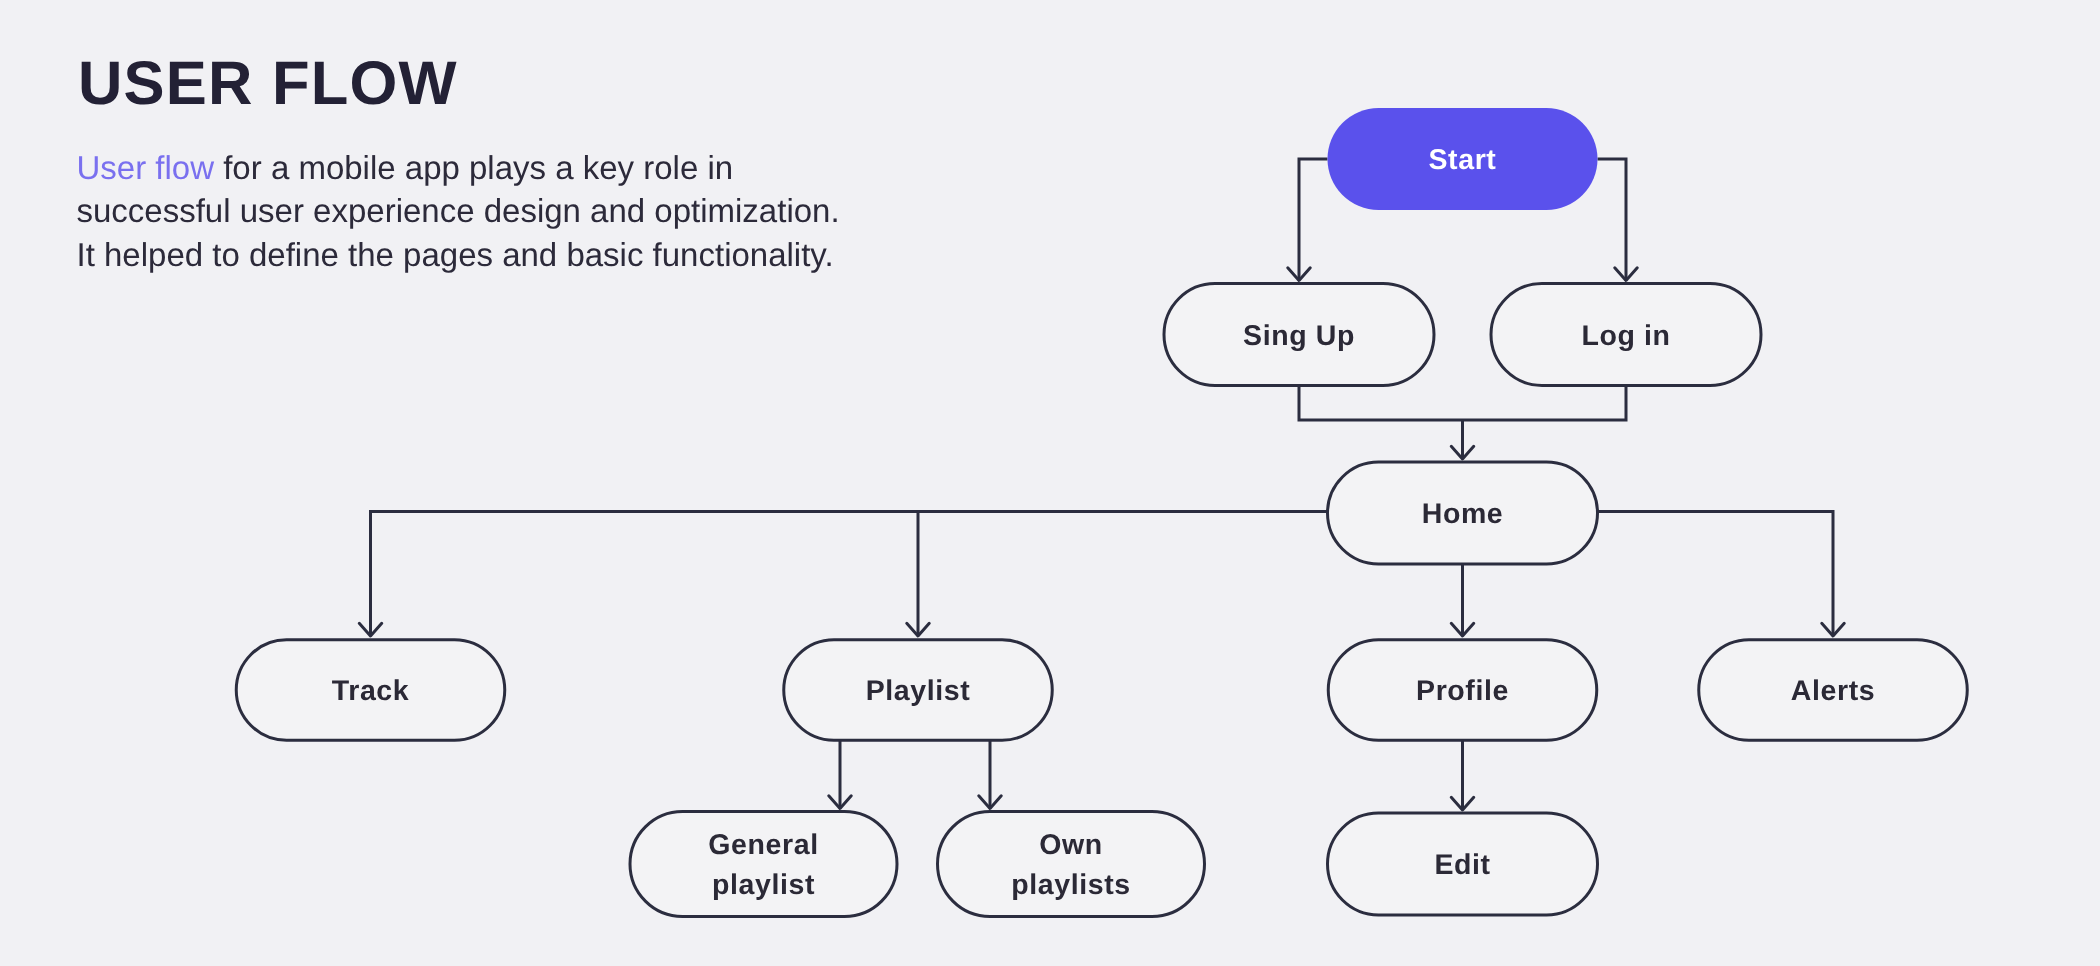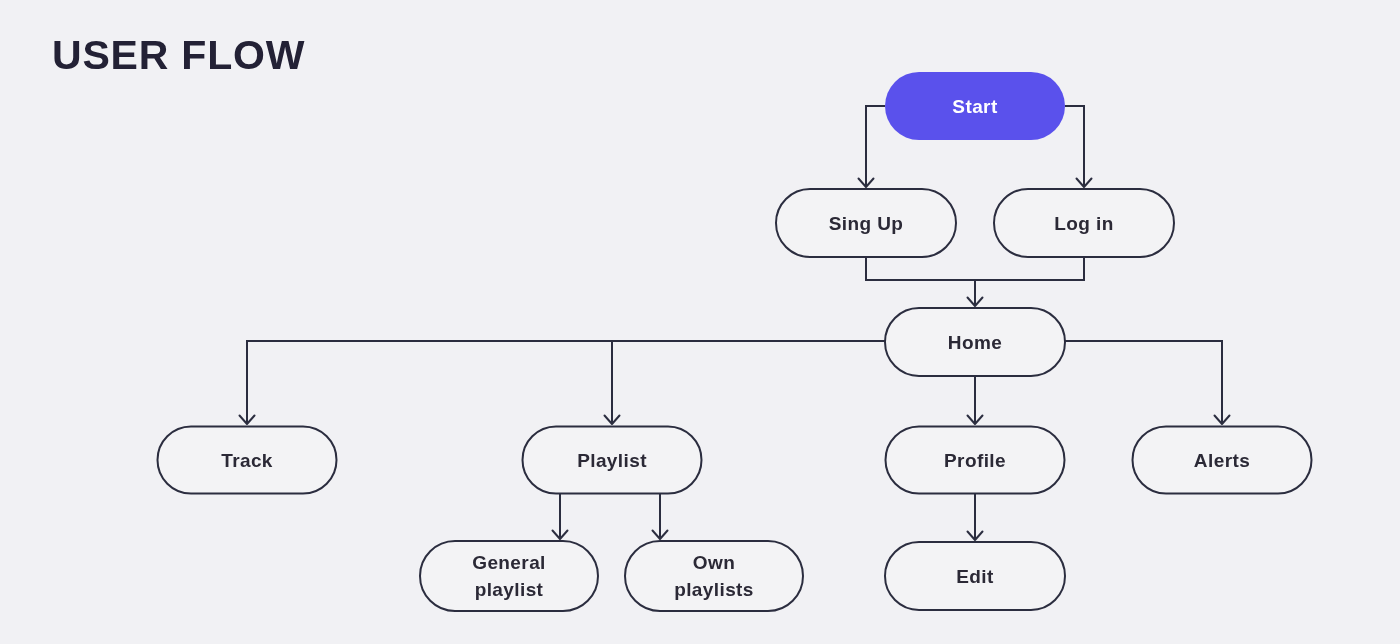--- a/index.html
+++ b/index.html
@@ -40,20 +40,25 @@
     letter-spacing: 0.4px;
   }
 </style>
 </head>
 <body style="background: rgb(241, 241, 244);">
 
 <div class="stage">
 
   <div class="page-title" style="color: rgb(35, 33, 53);">USER FLOW</div>
 
+  <div class="page-desc" style="color: rgb(44, 42, 58);">
+    <span class="desc-line"><span class="accent-text" style="color: rgb(122, 112, 239);">User flow</span><span> for a mobile app plays a key role in</span></span>
+    <span class="desc-line">successful user experience design and optimization.</span>
+    <span class="desc-line">It helped to define the pages and basic functionality.</span>
+  </div>
 
   <svg class="flow-svg" viewBox="0 0 1400 644" xmlns="http://www.w3.org/2000/svg">
       <polyline points="885,106 866,106 866,187" fill="none" stroke="#2b2d3f" stroke-width="2"></polyline>
       <path d="M 858.5 178.5 L 866 187 L 873.5 178.5" fill="none" stroke="#2b2d3f" stroke-width="2" stroke-linecap="round" stroke-linejoin="round"></path>
       <polyline points="1065,106 1084,106 1084,187" fill="none" stroke="#2b2d3f" stroke-width="2"></polyline>
       <path d="M 1076.5 178.5 L 1084 187 L 1091.5 178.5" fill="none" stroke="#2b2d3f" stroke-width="2" stroke-linecap="round" stroke-linejoin="round"></path>
       <polyline points="866,257 866,280 1084,280 1084,257" fill="none" stroke="#2b2d3f" stroke-width="2"></polyline>
       <polyline points="975,280 975,306" fill="none" stroke="#2b2d3f" stroke-width="2"></polyline>
       <path d="M 967.5 297.5 L 975 306 L 982.5 297.5" fill="none" stroke="#2b2d3f" stroke-width="2" stroke-linecap="round" stroke-linejoin="round"></path>
       <polyline points="885,341 247,341 247,424" fill="none" stroke="#2b2d3f" stroke-width="2"></polyline>

